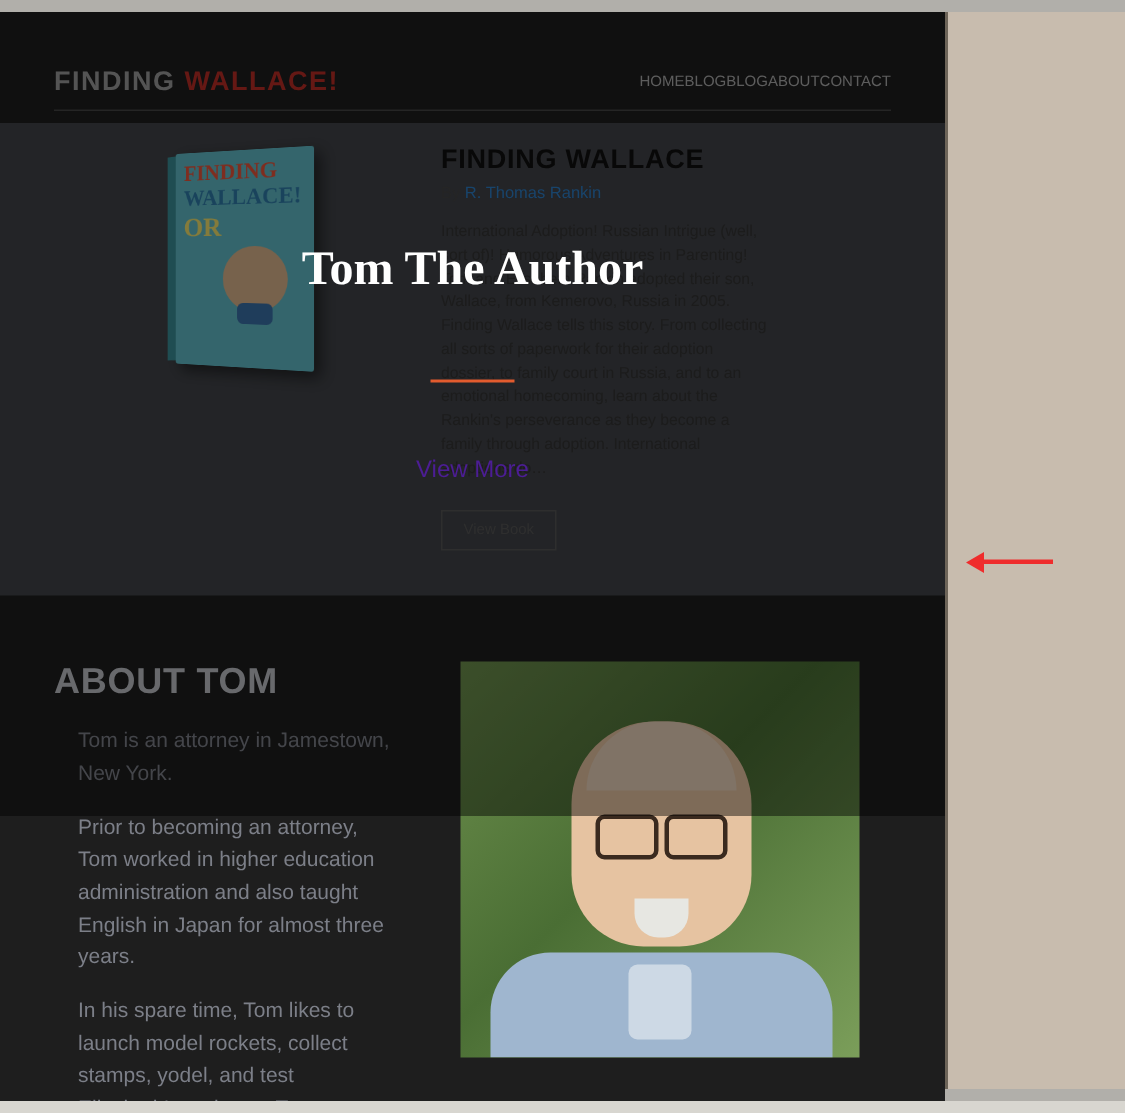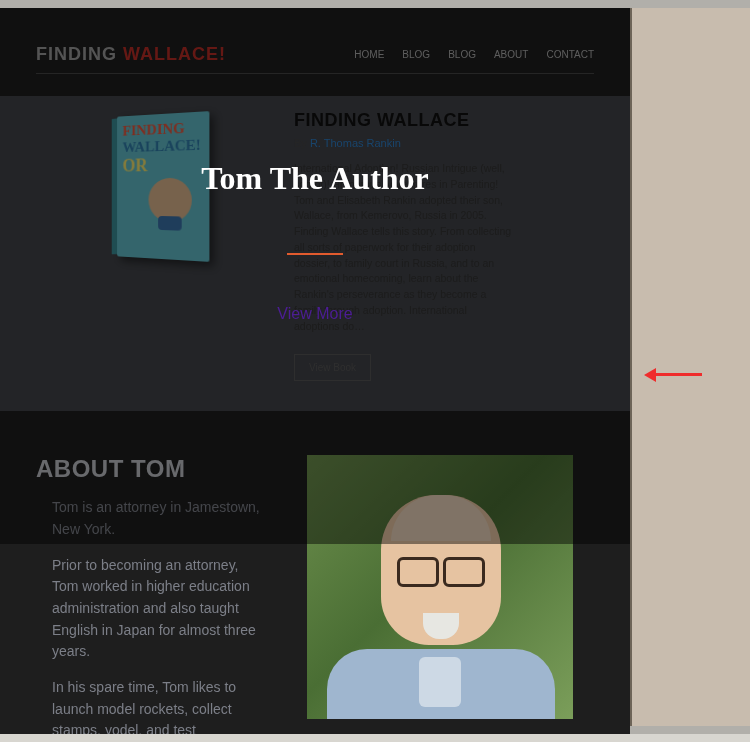--- a/index.html
+++ b/index.html
@@ -1,23 +1,23 @@
 <!DOCTYPE html>
 <html><head>
   <meta charset="utf-8">
   <style>
     * { margin:0; padding:0; box-sizing:border-box; }
     body { width:750px; height:742px; font-family:Arial,Helvetica,sans-serif; background:#b1afaa; overflow:hidden; position:relative; }
     .page { position:absolute; top:8px; left:0; width:630px; height:726px; background:#1e1e1e; }
     .inner { padding:36px 36px 0 36px; }
-    .topbar { display:flex; justify-content:space-between; align-items:center; border-bottom:1px solid #444; padding-bottom:8px; margin-bottom:22px; }
+    .topbar { display:flex; justify-content:space-between; align-items:center; border-bottom:1px solid #444; padding-bottom:8px; margin-bottom:8px; }
     .logo { font-weight:bold; font-size:18px; letter-spacing:1px; }
     .logo .a{ color:#9a9a9a; }
     .logo .b{ color:#b92d26; }
-    .nav { display:flex; gap:18px; font-size:10px; color:#aaa; }
+    .nav { display:flex; font-size:10px; color:#aaa; }
     .nav span{ cursor:pointer; }
 
     .hero { background:#404247; display:flex; padding:0; margin:0 -36px; padding:0 36px 30px 36px; }
     .hero-left { width:250px; padding:18px 0; display:flex; justify-content:center; }
     .book { width:95px; height:145px; background:#5fb9c5; border-radius:2px; position:relative; transform:perspective(300px) rotateY(-14deg); box-shadow:4px 4px 10px rgba(0,0,0,.5); }
     .book::before{content:"";position:absolute;left:-6px;top:2px;width:6px;height:141px;background:#3a8c95;transform:skewY(-4deg);}
     .book-title{ font-family:'Comic Sans MS',cursive; font-weight:bold; padding:8px 6px; line-height:1; }
     .book-title .l1{ color:#e6533a; font-size:15px; display:block;}
     .book-title .l2{ color:#2f7aa8; font-size:15px; display:block; margin-top:2px;}
     .book-title .l3{ color:#f0e06c; font-size:18px; display:block; margin-top:2px;}

